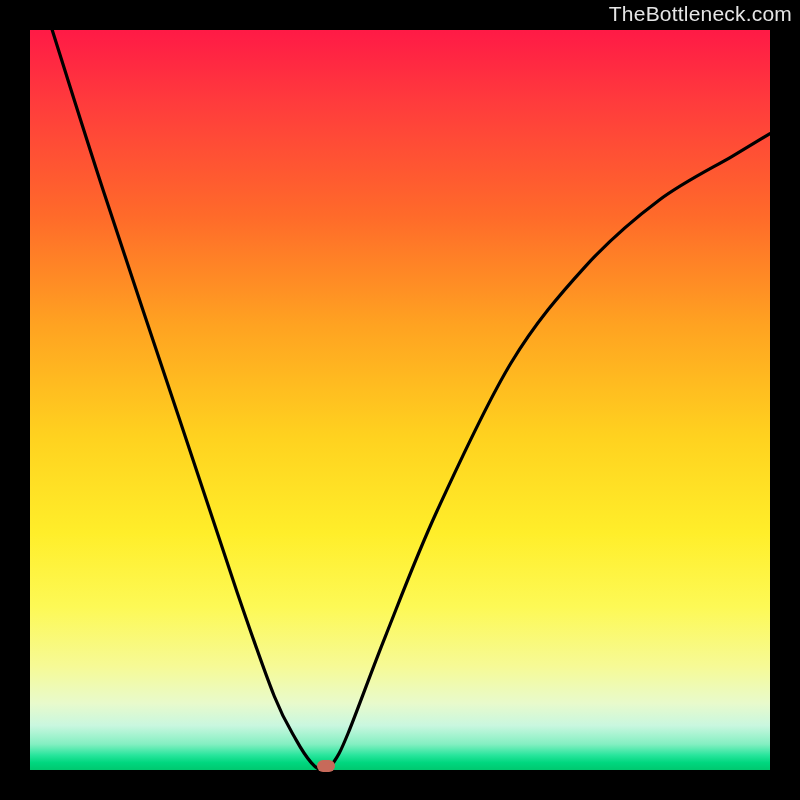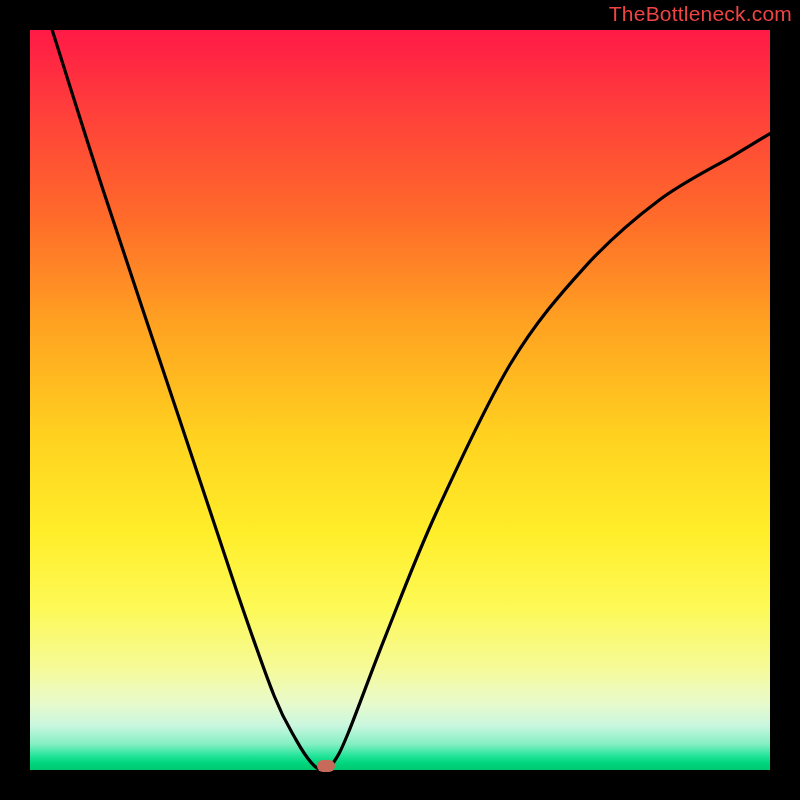--- a/index.html
+++ b/index.html
@@ -37,21 +37,21 @@
       #84efc2 96.5%,
       #28e59c 98%,
       #00d77f 99%,
       #00c86f 100%
     );
   }
   .watermark {
     position: absolute;
     top: 2px;
     right: 8px;
-    color: #ef4444;
+    color: #e5e5e5;
     font-size: 21px;
     font-weight: 500;
     letter-spacing: 0.2px;
     z-index: 5;
   }
   svg.curve {
     position: absolute;
     left: 0;
     top: 0;
     width: 740px;

